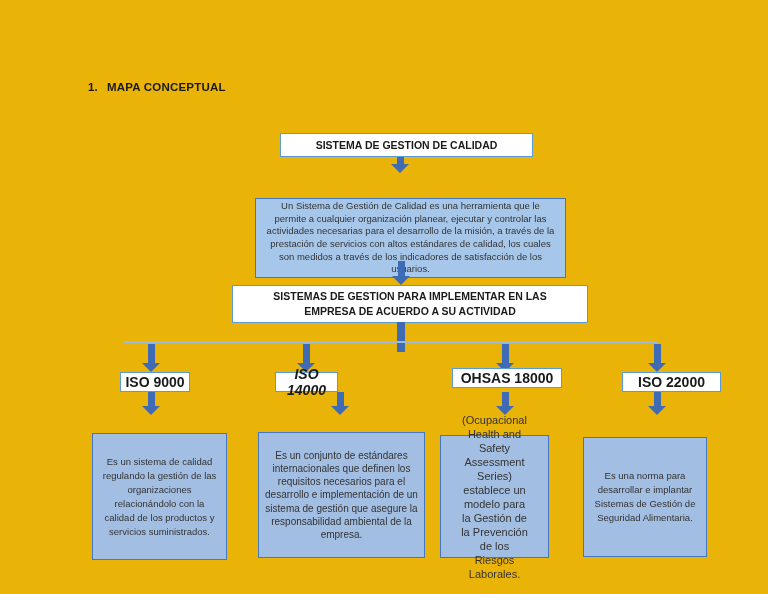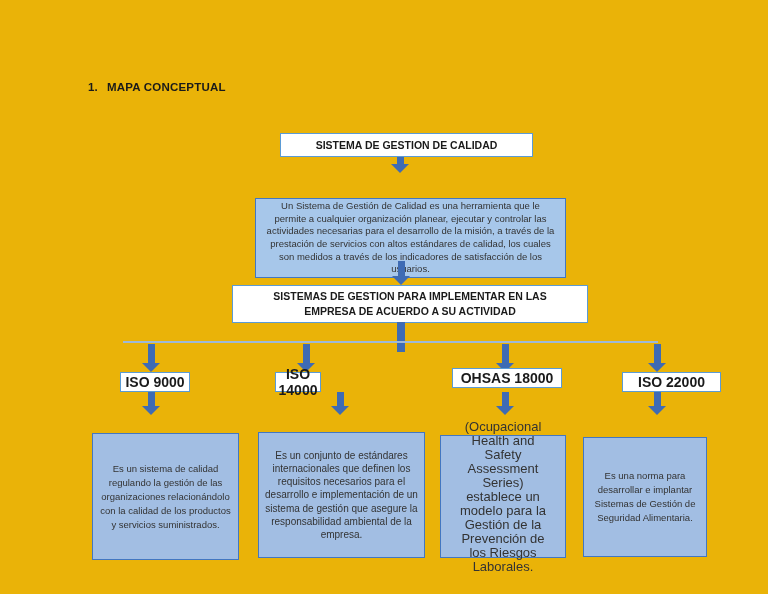--- a/index.html
+++ b/index.html
@@ -34,23 +34,23 @@
     position:absolute;
     background:var(--desc-fill,#A2BEE3);
     border:1.5px solid var(--desc-border,#4377C1);
     display:flex;align-items:center;justify-content:center;
     text-align:center;
     color:var(--text-dark,#333333);
     box-sizing:border-box;
     margin-top:20px;
   }
   .main-desc{left:255px;top:178px;width:311px;height:80px;font-size:9.5px;line-height:12.6px;padding:2px 8px;background:var(--main-desc-fill,#A7C7EA);}
-  .b1{left:92px;top:413px;width:147px;height:127px;font-size:9.5px;line-height:14px;padding:4px 6px;}
+  .b1{left:92px;top:413px;width:135px;height:127px;font-size:9.5px;line-height:14px;padding:4px 6px;}
   .b2{left:258px;top:412px;width:167px;height:126px;font-size:10px;line-height:13.2px;padding:4px 5px;}
-  .b3{left:440px;top:415px;width:126px;height:123px;font-size:13px;line-height:14px;padding:4px 18px;}
+  .b3{left:440px;top:415px;width:109px;height:123px;font-size:11px;line-height:14px;padding:4px 18px;}
   .b4{left:583px;top:417px;width:124px;height:120px;font-size:9.5px;line-height:14px;padding:20px 10px;}
 
   
   .arr{position:absolute;width:26px;display:flex;flex-direction:column;align-items:center;}
   .arr .shaft{width:7px;background:var(--arrow,#3E6BB4);}
   .arr .head{
     width:0;height:0;
     border-left:9px solid transparent;
     border-right:9px solid transparent;
     border-top:9px solid var(--arrow,#3E6BB4);
@@ -67,21 +67,21 @@
   .ab4{left:644px;top:392px;}   .ab4 .shaft{height:14px;}
 
   
   .vbar{position:absolute;left:397px;top:322px;width:8px;height:30px;background:var(--arrow,#3E6BB4);}
   
   .hline{position:absolute;left:123px;top:341px;width:535px;height:1.6px;background:var(--line,#9FB9D8);}
 
   
   .lbl{font-size:14px;height:20px;}
   .l1{left:120px;top:372px;width:70px;}
-  .l2{left:275px;top:372px;width:46px;}
+  .l2{left:275px;top:372px;width:63px;font-style:italic;}
   .l3{left:452px;top:368px;width:110px;}
   .l4{left:622px;top:372px;width:99px;}
 </style>
 </head>
 <body>
 
 <div class="page">
 
   <div class="heading">
     <span class="num">1.</span><span>MAPA CONCEPTUAL</span>

